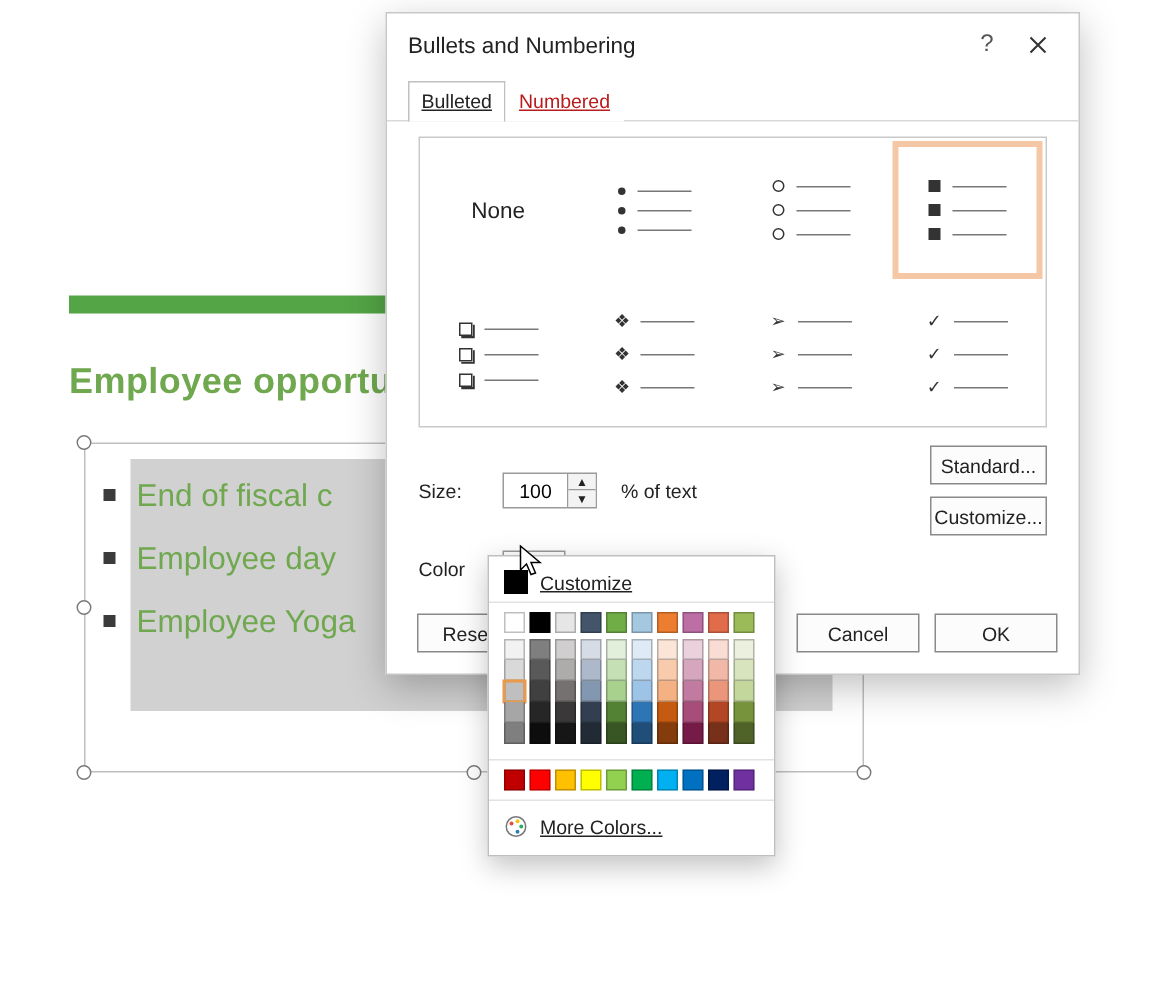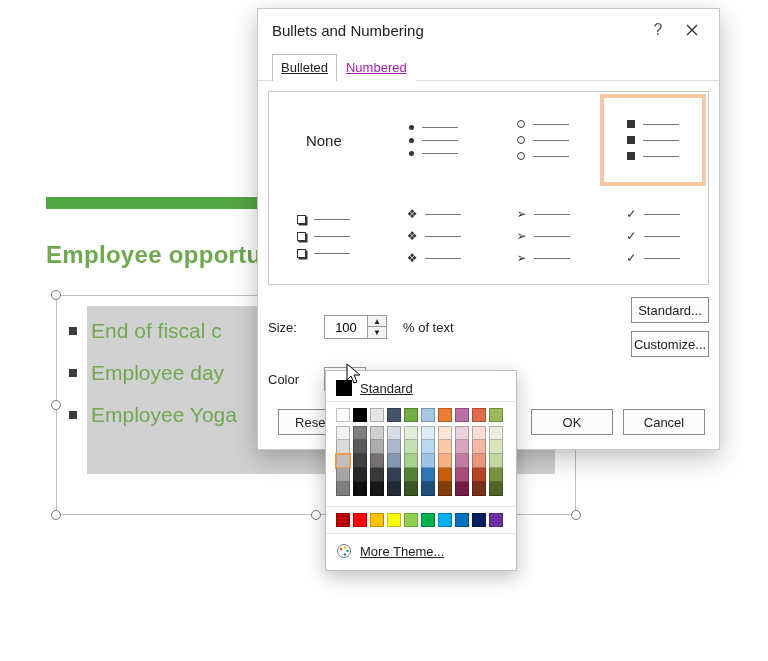--- a/index.html
+++ b/index.html
@@ -114,22 +114,22 @@
     border:1px solid transparent;
     border-bottom:none;
     position:relative;
     top:1px;
     background:#fff;
   }
   .tab.active{
     border-color:#c0c0c0;
     text-decoration: underline;
   }
-  .tab:not(.active){ text-decoration: underline; color:#a21caf;}
-  .pane{ padding: 10px 10px 14px; }
+  .tab:not(.active){ text-decoration: underline; color:#b91c1c;}
+  .pane{ padding: 10px 21px 14px; }
 
   .style-grid{
     border:1px solid #c9c9c9;
     display:grid;
     grid-template-columns: repeat(4, 1fr);
     grid-template-rows: repeat(2, 96px);
   }
   .style-cell{
     display:flex;flex-direction:column;
     align-items:center;justify-content:center;
@@ -381,32 +381,32 @@
     </div>
   </div>
 
   <div class="bottom-bar">
     <div class="reset-wrap">
         <div class="winbtn" style="min-width:68px">
           <span>Reset</span>
         </div>
       </div>
     <div class="winbtn">
+        <span>Cancel</span>
+      </div>
+    <div class="winbtn">
         <span>OK</span>
-      </div>
-    <div class="winbtn">
-        <span>Cancel</span>
       </div>
   </div>
 </div>
 
 <div class="color-panel">
   <div class="cp-row auto-row">
     <span class="sw" style="background:#000;width:16px;height:16px"></span>
-    <span style="text-decoration:underline">Standard</span>
+    <span style="text-decoration:underline">Customize</span>
   </div>
   <div class="swatches" id="theme-row">
       <div class="sw" style="background: rgb(255, 255, 255);"></div>
       <div class="sw" style="background: rgb(0, 0, 0);"></div>
       <div class="sw" style="background: rgb(231, 230, 230);"></div>
       <div class="sw" style="background: rgb(68, 84, 106);"></div>
       <div class="sw" style="background: rgb(112, 173, 71);"></div>
       <div class="sw" style="background: rgb(165, 200, 225);"></div>
       <div class="sw" style="background: rgb(237, 125, 49);"></div>
       <div class="sw" style="background: rgb(188, 111, 165);"></div>
@@ -500,19 +500,19 @@
     </div>
   <div class="divider"></div>
   <div class="cp-row">
     <svg width="16" height="16" viewBox="0 0 16 16">
       <circle cx="8" cy="8" r="6.5" fill="none" stroke="#777" stroke-width="1"></circle>
       <circle cx="5" cy="6" r="1.3" fill="#e74c3c"></circle>
       <circle cx="9" cy="4.5" r="1.3" fill="#f1c40f"></circle>
       <circle cx="11.5" cy="8" r="1.3" fill="#27ae60"></circle>
       <circle cx="9" cy="11.5" r="1.3" fill="#2980b9"></circle>
     </svg>
-    <span style="text-decoration:underline">More Theme...</span>
+    <span style="text-decoration:underline">More Colors...</span>
   </div>
 </div>
 
 <svg class="cursor" width="18" height="22" viewBox="0 0 18 22">
   <path d="M1 1 L1 17 L5 13 L8 20 L11 19 L8 12 L14 12 Z" fill="#fff" stroke="#000" stroke-width="1"></path>
 </svg>
 
 </body></html>

